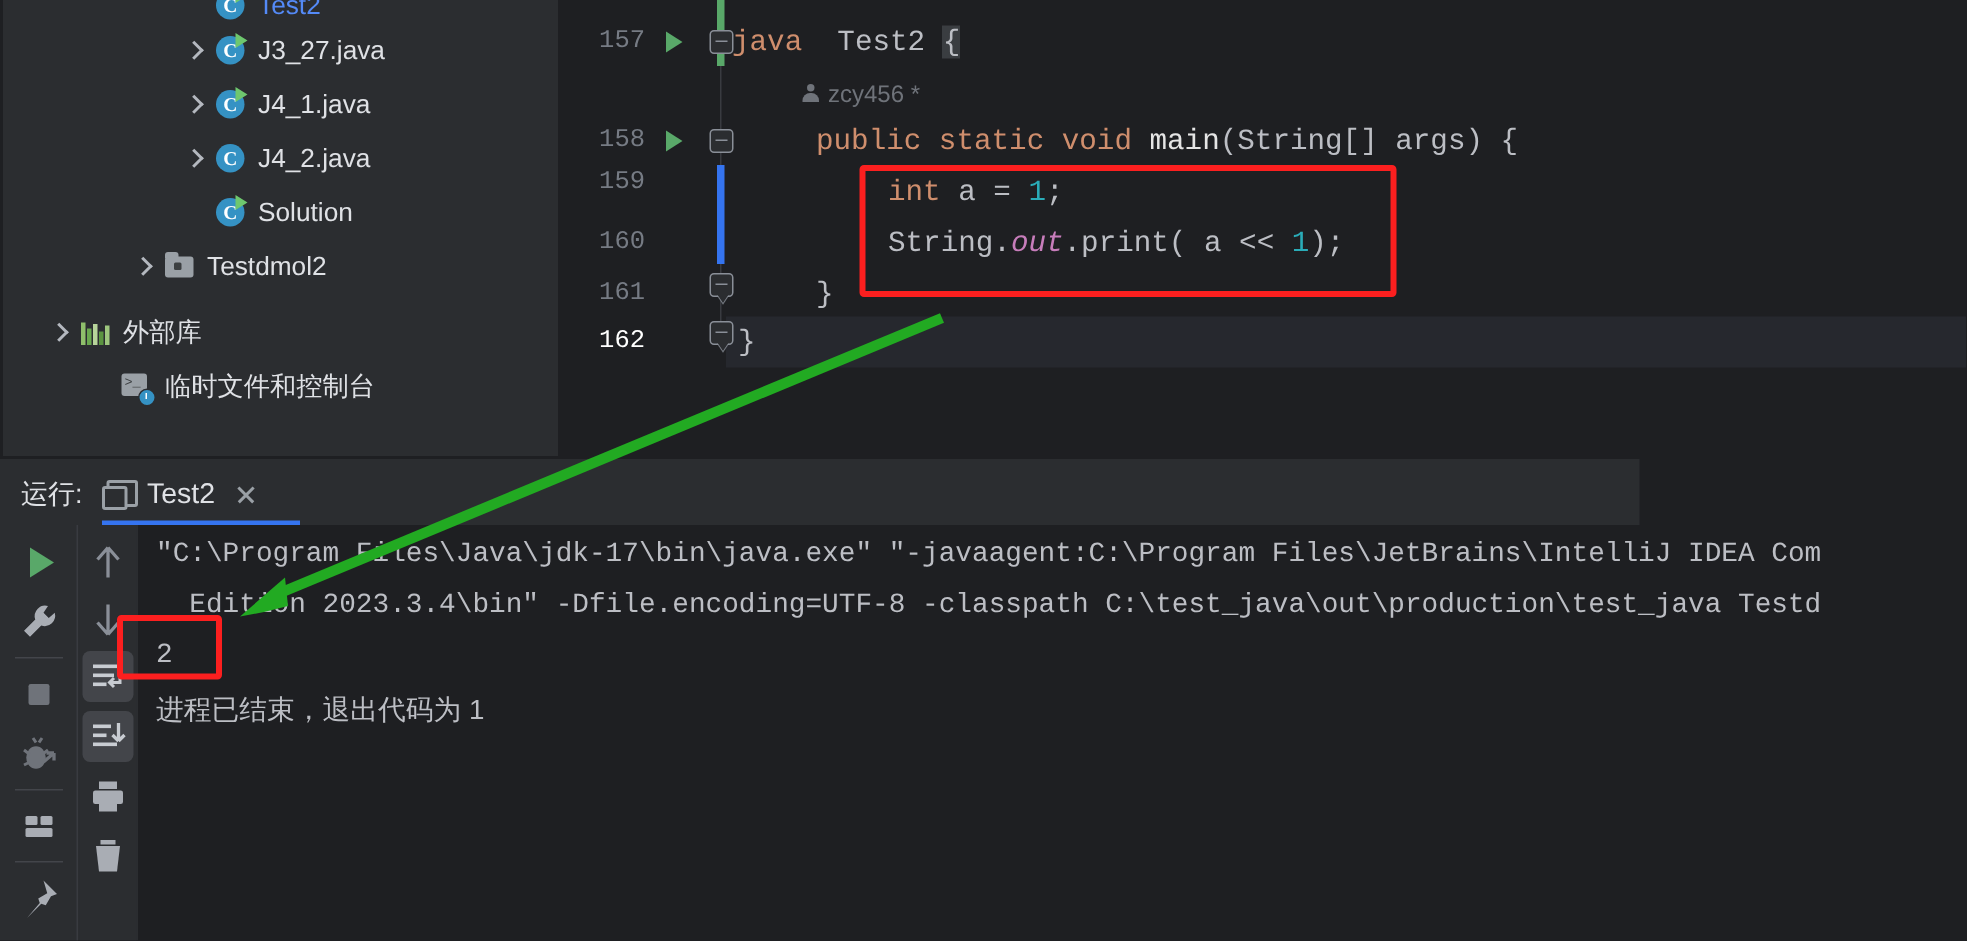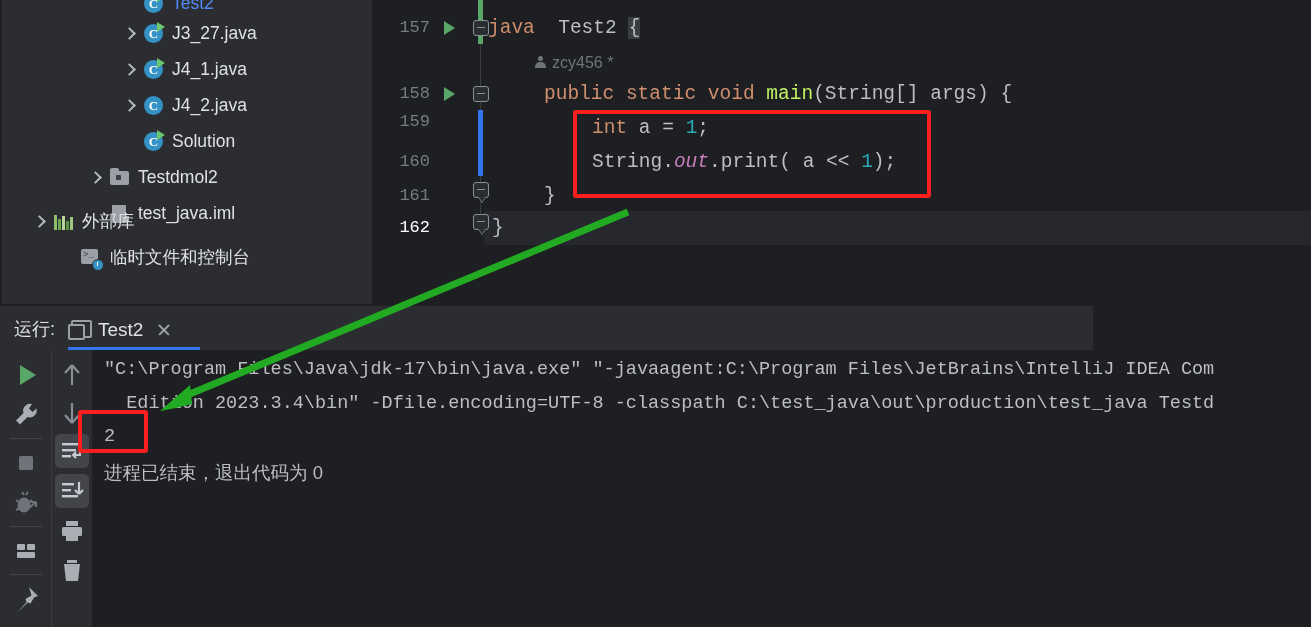--- a/index.html
+++ b/index.html
@@ -94,21 +94,21 @@
     filter: drop-shadow(0 1px 0 #8a8f98); }
   #gutter-edge { position: absolute; left: 106px; top: 0; width: 1px; height: 223px; background: #393b40; }
 
   .code-line {
     position: absolute; left: 114px;
     font-family: "Liberation Mono", monospace; font-size: 19.5px;
     white-space: pre; letter-spacing: 0px;
   }
   .kw   { color: #cf8e6d; }
   .cls  { color: #bcbec4; }
-  .fn   { color: #bef264; }
+  .fn   { color: #e5e5e5; }
   .num  { color: #2aacb8; }
   .id   { color: #bcbec4; }
   .fld  { color: #c77dbb; font-style: italic; }
   .brace-hl { background: #3a3d41; }
   .hint { color: #6f737a; font-size: 16px; font-family: "Liberation Sans", sans-serif; }
   .person { display: inline-block; width: 13px; height: 13px; position: relative;
     vertical-align: -1px; }
   .person::before { content: ""; position: absolute; left: 4px; top: 0; width: 5px;
     height: 5px; border-radius: 50%; background: #6f737a; }
   .person::after { content: ""; position: absolute; left: 1px; top: 6px; width: 11px;
@@ -197,27 +197,20 @@
         </span>
         <span class="t-label">Solution</span>
       </div>
       <div class="tree-row" style="top: 160px; padding-left: 84px;">
         <span class="chev has"></span>
         <span class="t-icon">
           <div class="ic-folder"></div>
         </span>
         <span class="t-label">Testdmol2</span>
       </div>
-      <div class="tree-row" style="top: 196px; padding-left: 84px;">
-        <span class="chev"></span>
-        <span class="t-icon">
-          <div class="ic-file"></div>
-        </span>
-        <span class="t-label">test_java.iml</span>
-      </div>
       <div class="tree-row" style="top: 204px; padding-left: 28px;">
         <span class="chev has"></span>
         <span class="t-icon">
           <div class="ic-lib">
             <i style="left: 0px; height: 15px; background: rgb(143, 191, 107);"></i>
             <i style="left: 4px; height: 11px; background: rgb(106, 168, 79);"></i>
             <i style="left: 8px; height: 14px; background: rgb(183, 212, 154);"></i>
             <i style="left: 12px; height: 9px; background: rgb(91, 148, 64);"></i>
             <i style="left: 16px; height: 13px; background: rgb(158, 199, 126);"></i>
           </div>
@@ -381,21 +374,21 @@
           <rect x="12" y="6" width="10" height="3" fill="#a9adb4"></rect>
           <path d="M9 10 L25 10 L23 27 L11 27 Z" fill="#a9adb4"></path>
         </svg>
       </div>
     </div>
 
     <div id="console">
       <div class="cline" style="top:9px;">"C:\Program Files\Java\jdk-17\bin\java.exe" "-javaagent:C:\Program Files\JetBrains\IntelliJ IDEA Com</div>
       <div class="cline" style="top:43px;">  Edition 2023.3.4\bin" -Dfile.encoding=UTF-8 -classpath C:\test_java\out\production\test_java Testd</div>
       <div class="cline" style="top:76px;">2</div>
-      <div class="cline" style="top:110px; font-family:'Liberation Sans',sans-serif;">进程已结束，退出代码为 0</div>
+      <div class="cline" style="top:110px; font-family:'Liberation Sans',sans-serif;">进程已结束，退出代码为 1</div>
     </div>
   </div>
 
   <div class="redbox" style="left:573px; top:110px; width:358px; height:88px;"></div>
   <div class="redbox" style="left:78px;  top:410px; width:70px;  height:43px;"></div>
 
   <svg id="arrow">
     <line x1="628" y1="212" x2="185" y2="396" stroke="#22aa22" stroke-width="7"></line>
     <polygon points="160,411 190,385 192,404 176,408" fill="#22aa22"></polygon>
   </svg>

